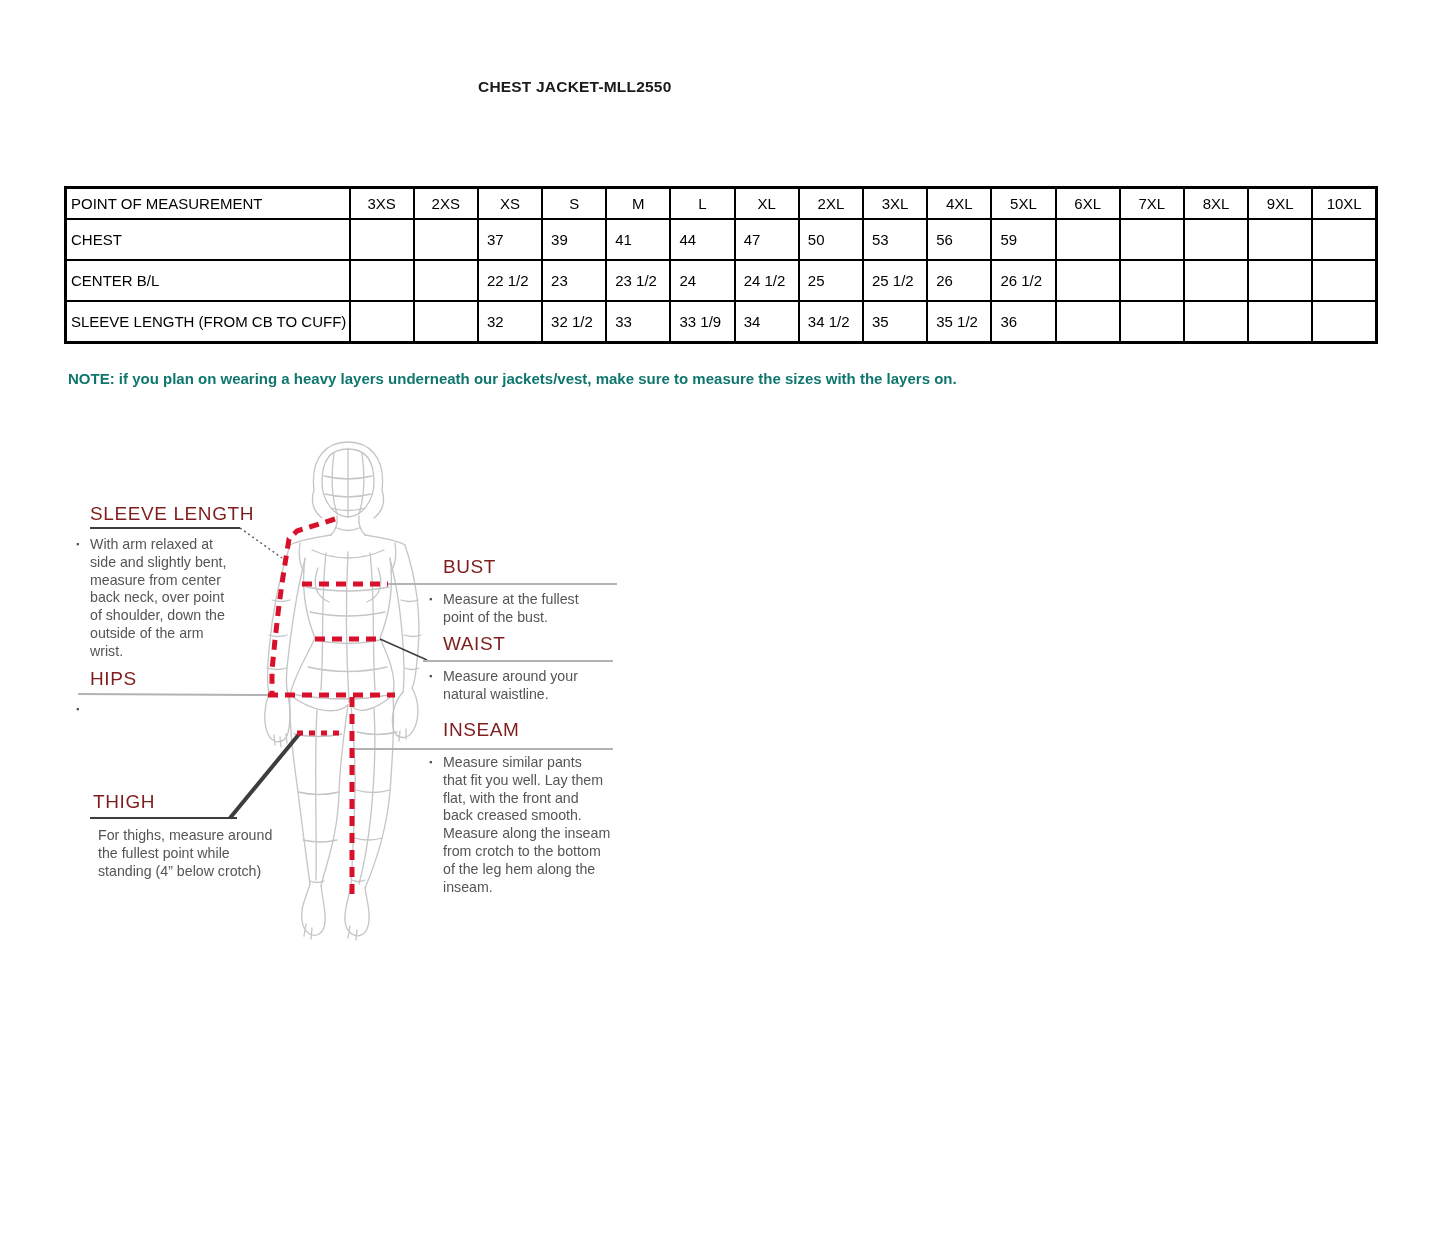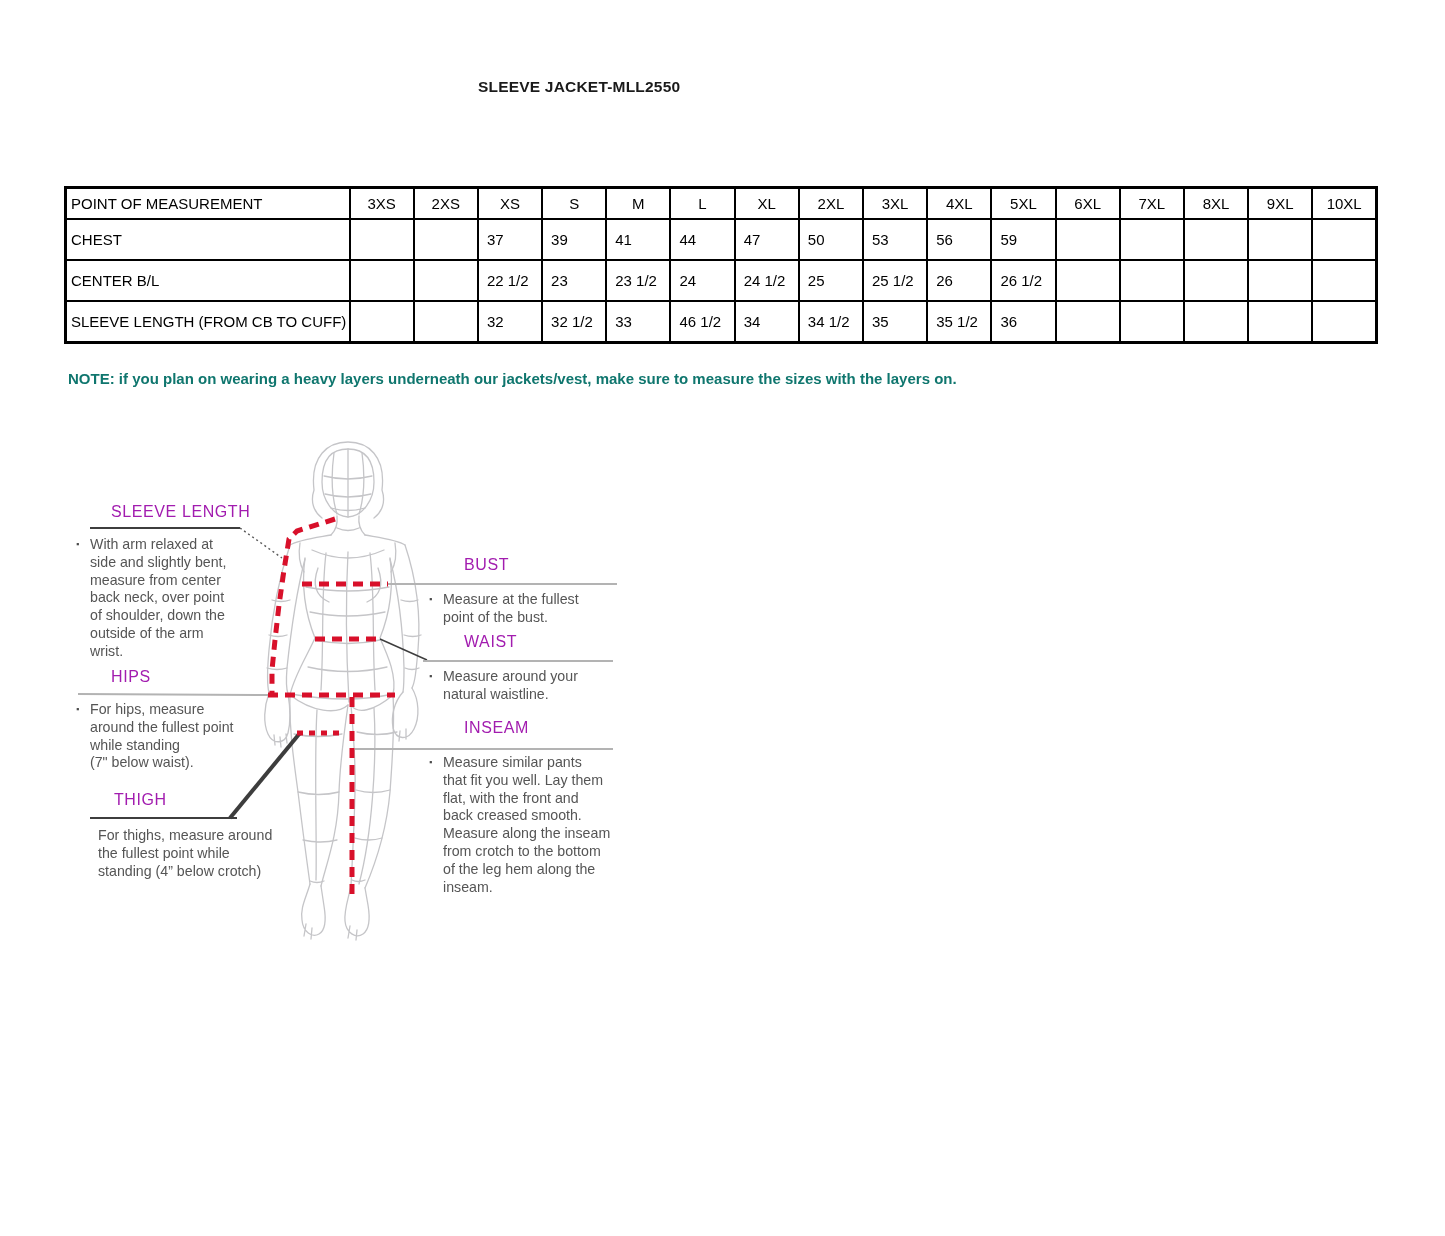--- a/index.html
+++ b/index.html
@@ -35,35 +35,35 @@
   .diagram-svg{position:absolute;left:60px;top:440px;pointer-events:none;}
   .fig path{fill:none;stroke:var(--figure-line,#c5c5c8);stroke-width:1.3;stroke-linecap:round;stroke-linejoin:round;}
   .leader{fill:none;stroke:var(--leader-line,#b3b3b3);stroke-width:2;}
   .leader.dark{stroke:var(--dark-line,#3d3d3d);}
   .leader.thin{stroke-width:1.4;}
   .leader.thick{stroke-width:4;}
   .leader.dotted{stroke-dasharray:2 3;stroke-width:1.4;stroke:#5a5a5a;}
   .redline{fill:none;stroke:var(--measure-line,#d8102a);stroke-width:5;stroke-dasharray:10 7;}
   .redline.sq{stroke-dasharray:6 6;}
   .gh{
-    position:absolute;font-size:16px;letter-spacing:0.6px;color:#a21caf;white-space:nowrap;margin-left:21px;
+    position:absolute;font-size:19px;letter-spacing:0.6px;color:#7f1d1d;white-space:nowrap;
   }
   .gp{
     position:absolute;display:flex;align-items:flex-start;
     font-size:14.2px;line-height:17.8px;color:var(--guide-text,#555);
   }
   .gp .bullet{flex:0 0 14px;font-size:9px;line-height:17.8px;color:#4a4a4a;}
   .gp .ptxt{white-space:pre-line;}
 </style>
 </head>
 <body>
 
 <div class="page">
 
-  <div class="title">SLEEVE JACKET-MLL2550</div>
+  <div class="title">CHEST JACKET-MLL2550</div>
 
   <table class="size-table">
     <colgroup>
       <col class="label-col">
       <col span="16">
     </colgroup>
     <thead>
         <tr id="size-table-head">
           <th>POINT OF MEASUREMENT</th>
           <th>3XS</th>
@@ -123,21 +123,21 @@
           <td class="val"></td>
           <td class="val"></td>
         </tr>
         <tr>
           <td class="rowlabel">SLEEVE LENGTH (FROM CB TO CUFF)</td>
           <td class="val"></td>
           <td class="val"></td>
           <td class="val">32</td>
           <td class="val">32 1/2</td>
           <td class="val">33</td>
-          <td class="val">46 1/2</td>
+          <td class="val">33 1/9</td>
           <td class="val">34</td>
           <td class="val">34 1/2</td>
           <td class="val">35</td>
           <td class="val">35 1/2</td>
           <td class="val">36</td>
           <td class="val"></td>
           <td class="val"></td>
           <td class="val"></td>
           <td class="val"></td>
           <td class="val"></td>
@@ -214,24 +214,20 @@
 measure from center
 back neck, over point
 of shoulder, down the
 outside of the arm
 wrist.</span>
   </div>
 
   <div class="gh" style="left:90px;top:668px">HIPS</div>
   <div class="gp" style="left:76px;top:701px;width:185px">
     <span class="bullet">▪</span>
-    <span class="ptxt">For hips, measure
-around the fullest point
-while standing
-(7" below waist).</span>
   </div>
 
   <div class="gh" style="left:93px;top:791px">THIGH</div>
   <div class="gp" style="left:98px;top:827px;width:210px">
     <span class="ptxt">For thighs, measure around
 the fullest point while
 standing (4” below crotch)</span>
   </div>
 
   <div class="gh" style="left:443px;top:556px">BUST</div>

